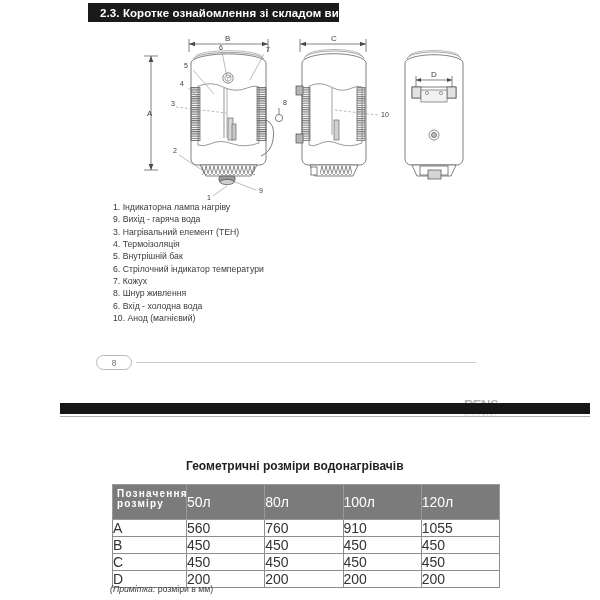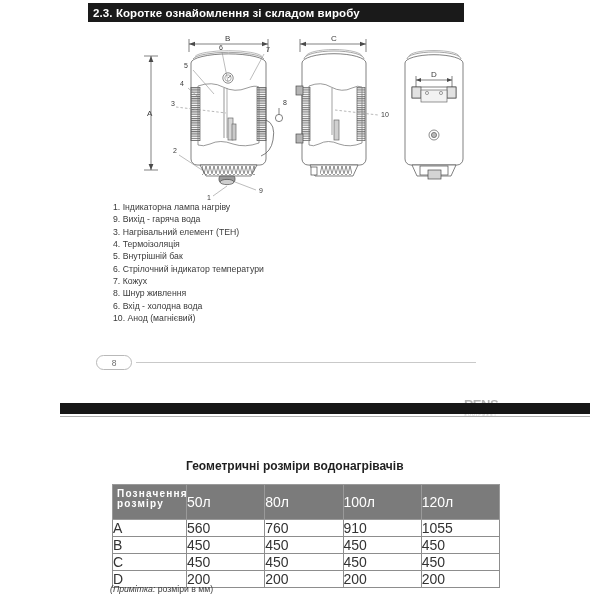--- a/index.html
+++ b/index.html
@@ -8,24 +8,24 @@
     background:#ffffff;
     font-family:"Liberation Sans", sans-serif;
     color:#2b2b2b;
     position:relative;
     overflow:hidden;
   }
   .page{position:absolute;inset:0;}
 
   
   .banner{
-    position:absolute;left:88px;top:3px;width:376px;height:19px;
+    position:absolute;left:88px;top:3px;width:251px;height:19px;
     background:#1a1a1a;
     display:flex;align-items:center;
-    box-sizing:border-box;padding-left:5px;
+    box-sizing:border-box;padding-left:12px;
   }
   .banner-title{
     color:#ffffff;font-size:11.5px;font-weight:700;
     letter-spacing:.1px;white-space:nowrap;
   }
 
   
   .diagram{position:absolute;left:140px;top:30px;width:340px;height:170px;}
   .diagram svg{display:block;}
 

